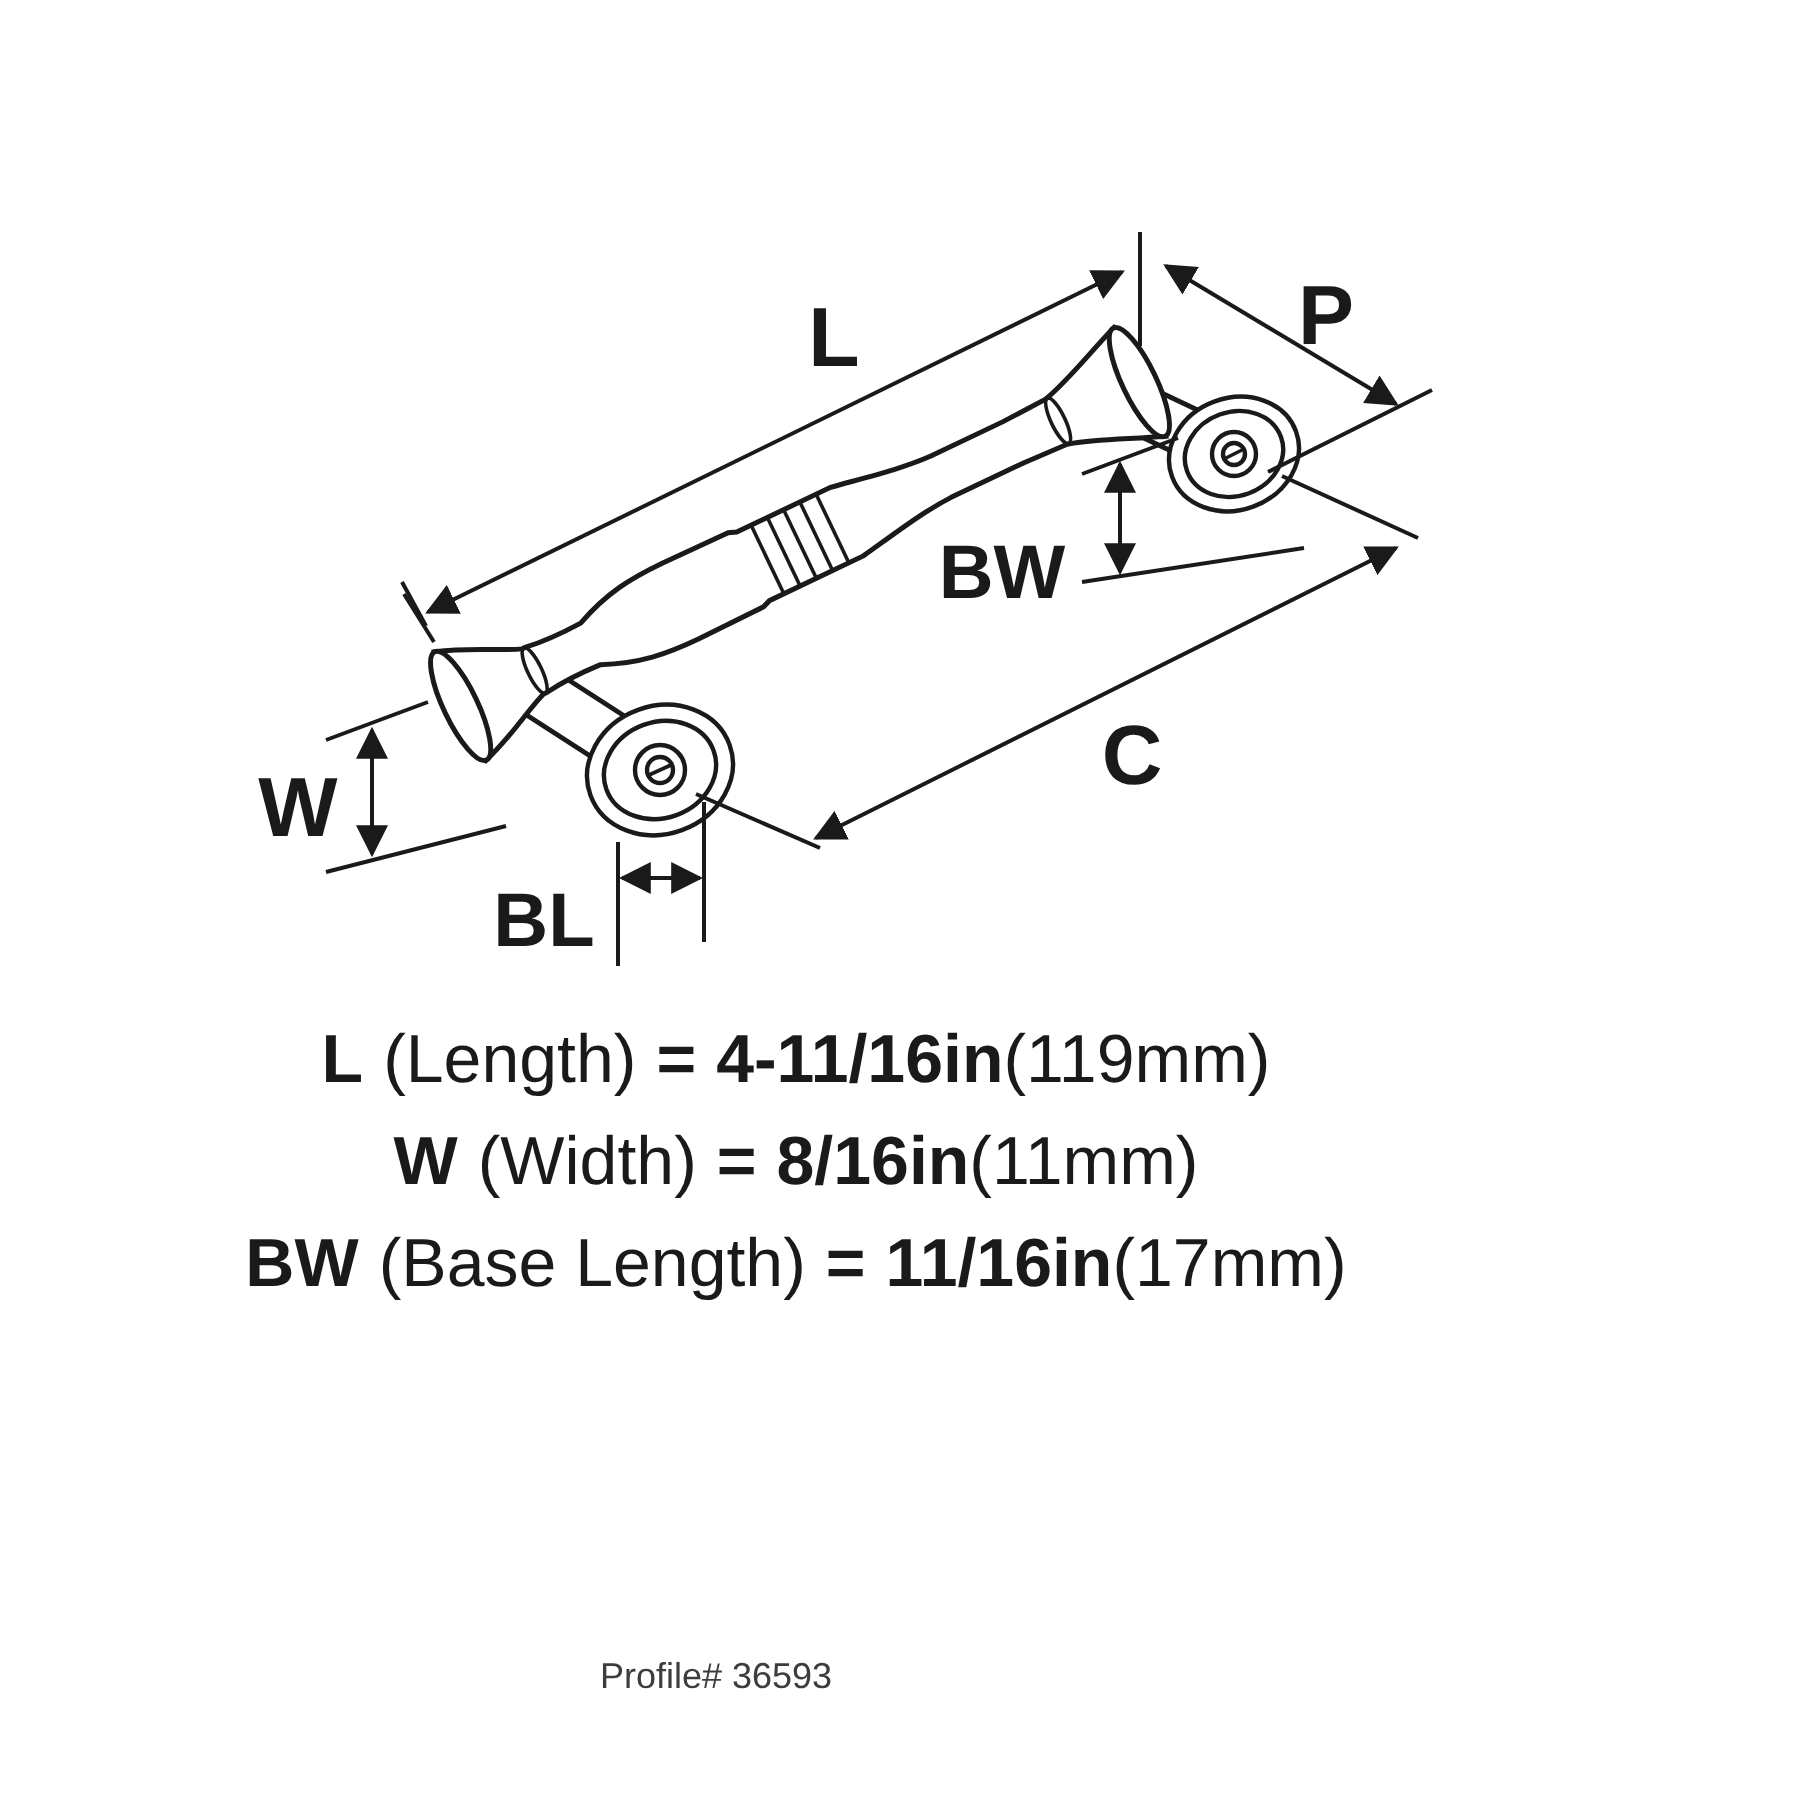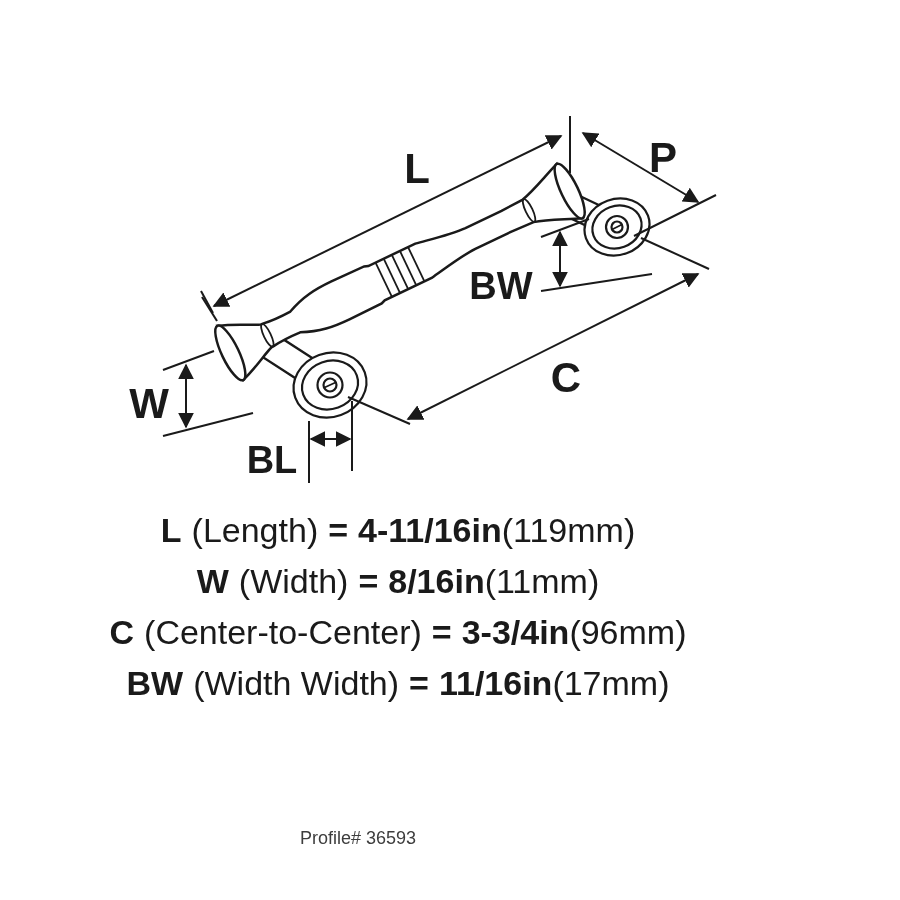--- a/index.html
+++ b/index.html
@@ -186,22 +186,19 @@
   </div>
 
   <div class="specs">
     <div class="spec-line">
       <span class="b">L</span><span class="gap"></span><span class="r">(Length)</span><span class="gap"></span><span class="b">=</span><span class="gap"></span><span class="b">4-11/16in</span><span class="r">(119mm)</span>
     </div>
     <div class="spec-line">
       <span class="b">W</span><span class="gap"></span><span class="r">(Width)</span><span class="gap"></span><span class="b">=</span><span class="gap"></span><span class="b">8/16in</span><span class="r">(11mm)</span>
     </div>
     <div class="spec-line">
-      <span class="b">C</span><span class="gap"></span><span class="r">(Center-to-Center)</span><span class="gap"></span><span class="b">=</span><span class="gap"></span><span class="b">3-3/4in</span><span class="r">(96mm)</span>
-    </div>
-    <div class="spec-line">
-      <span class="b">BW</span><span class="gap"></span><span class="r">(Width Width)</span><span class="gap"></span><span class="b">=</span><span class="gap"></span><span class="b">11/16in</span><span class="r">(17mm)</span>
+      <span class="b">BW</span><span class="gap"></span><span class="r">(Base Length)</span><span class="gap"></span><span class="b">=</span><span class="gap"></span><span class="b">11/16in</span><span class="r">(17mm)</span>
     </div>
   </div>
 
   <div class="footer-profile">Profile# 36593</div>
 
 </div>
 
 </body></html>

